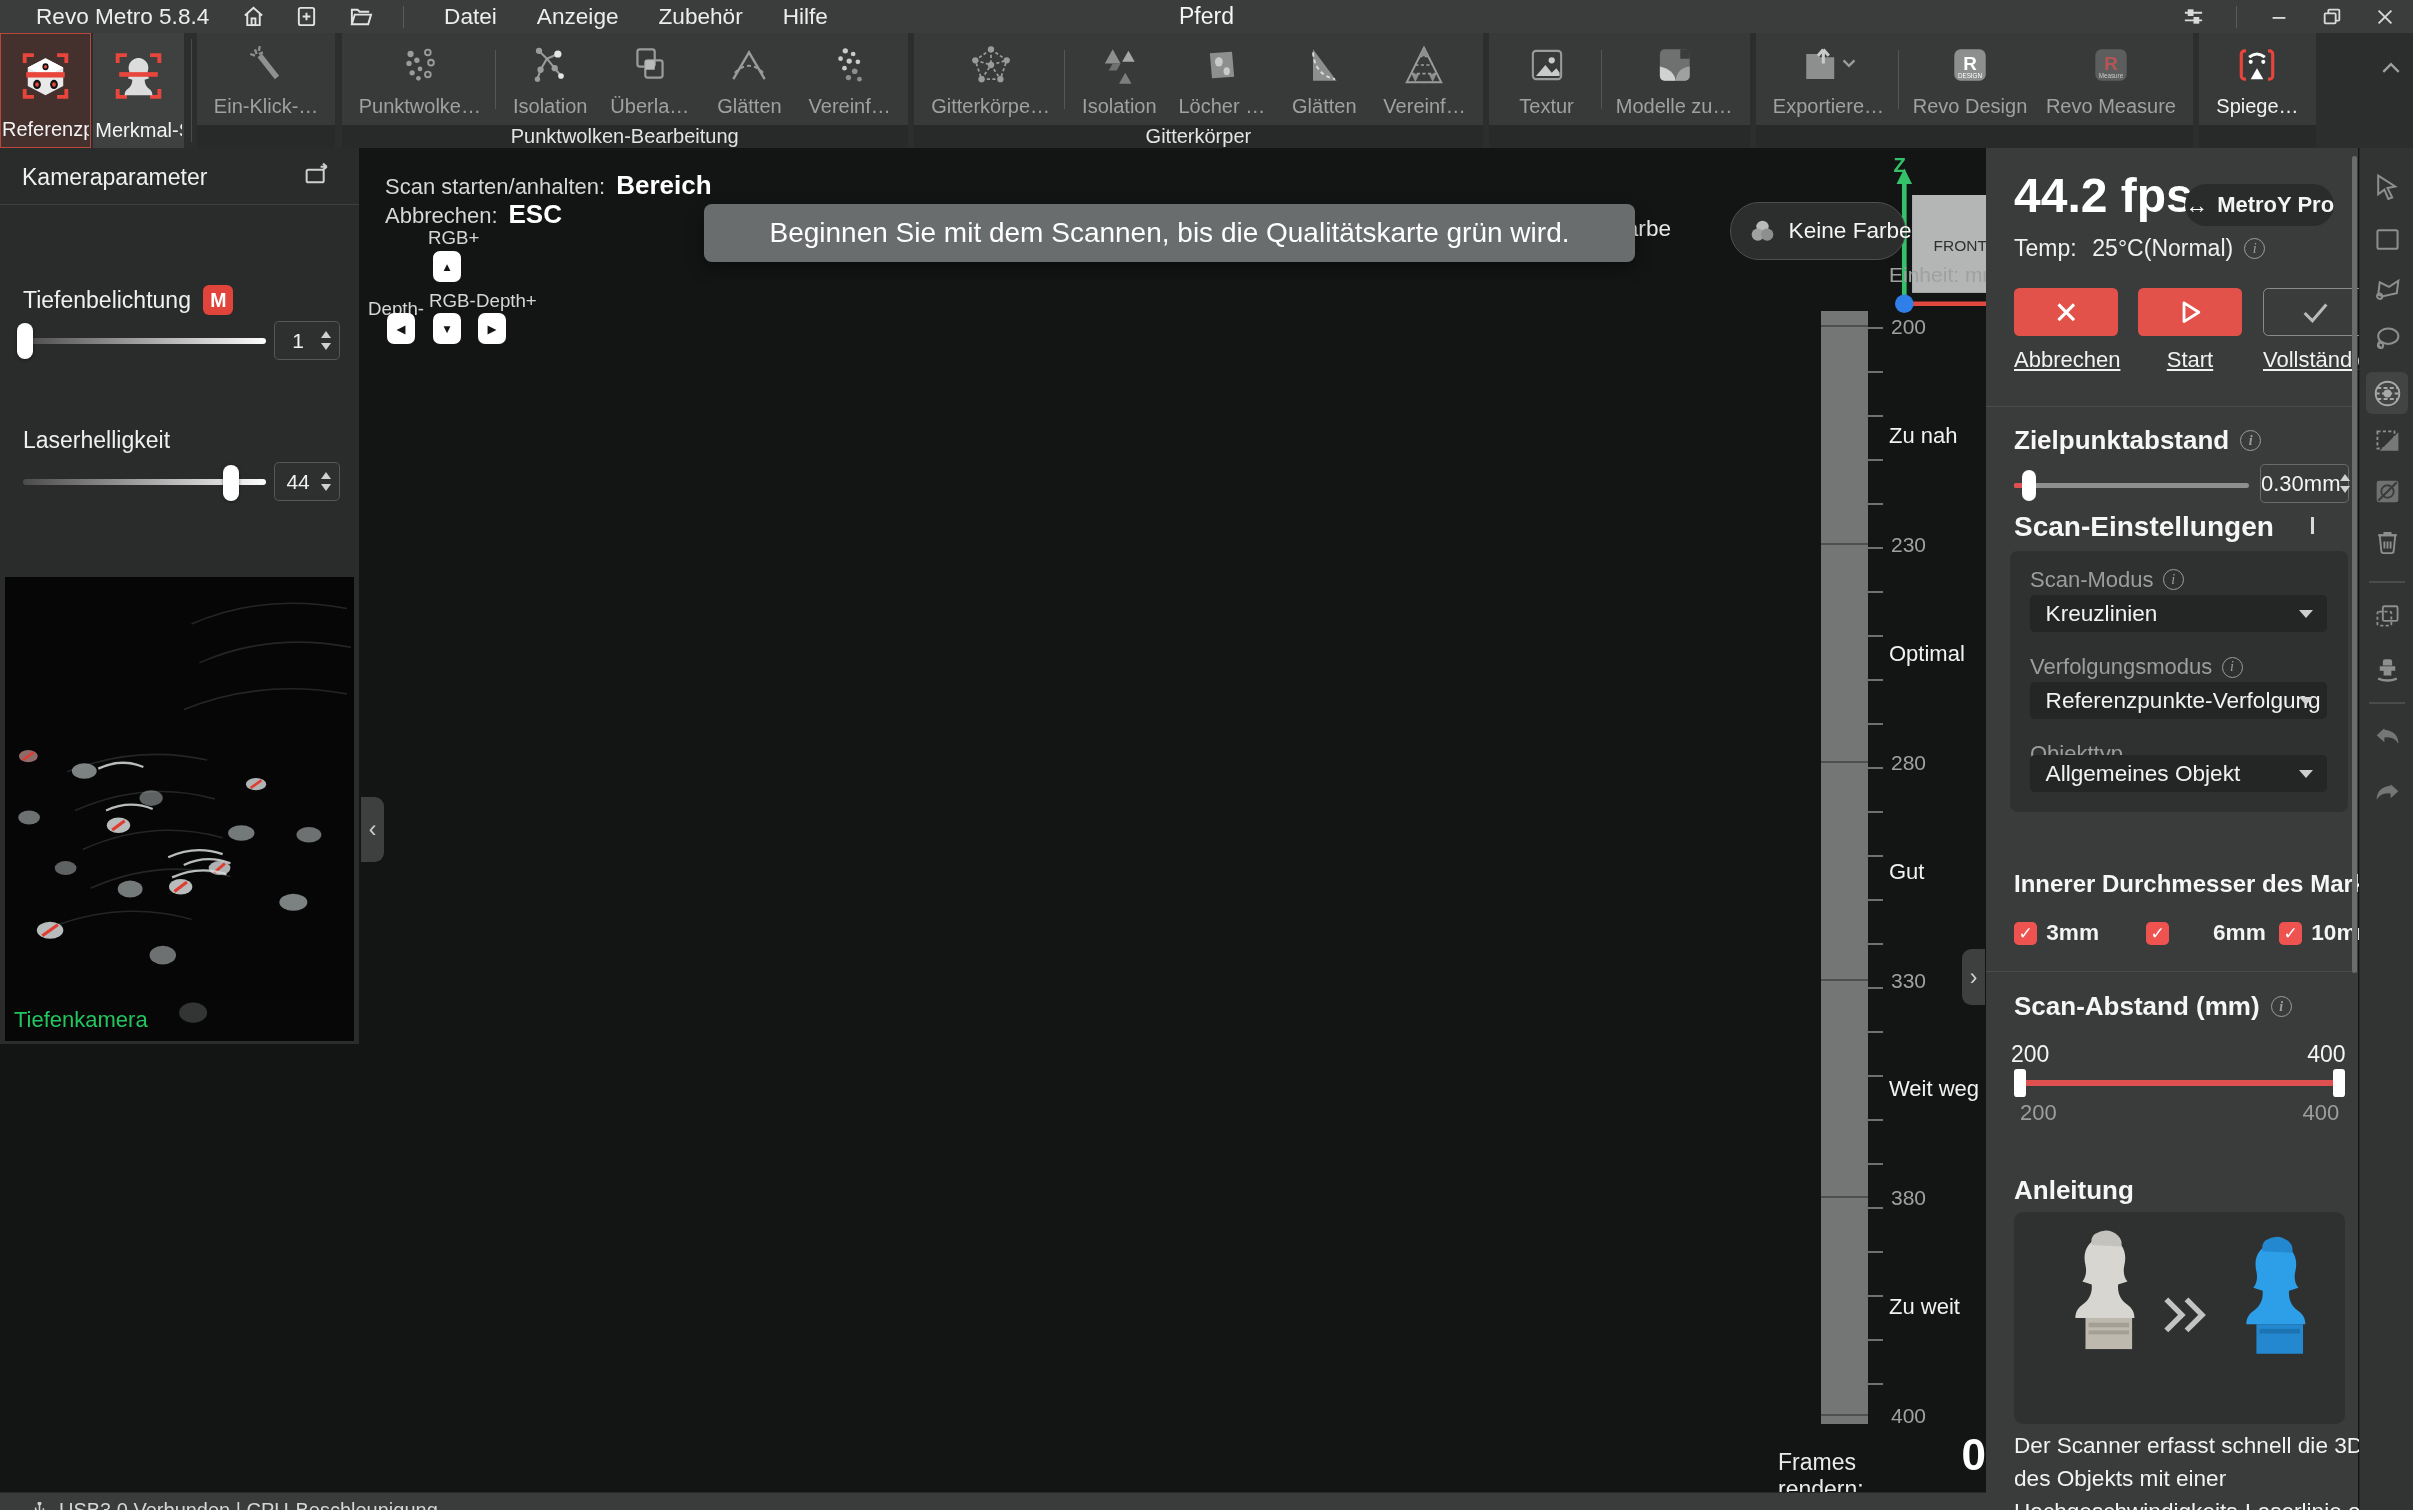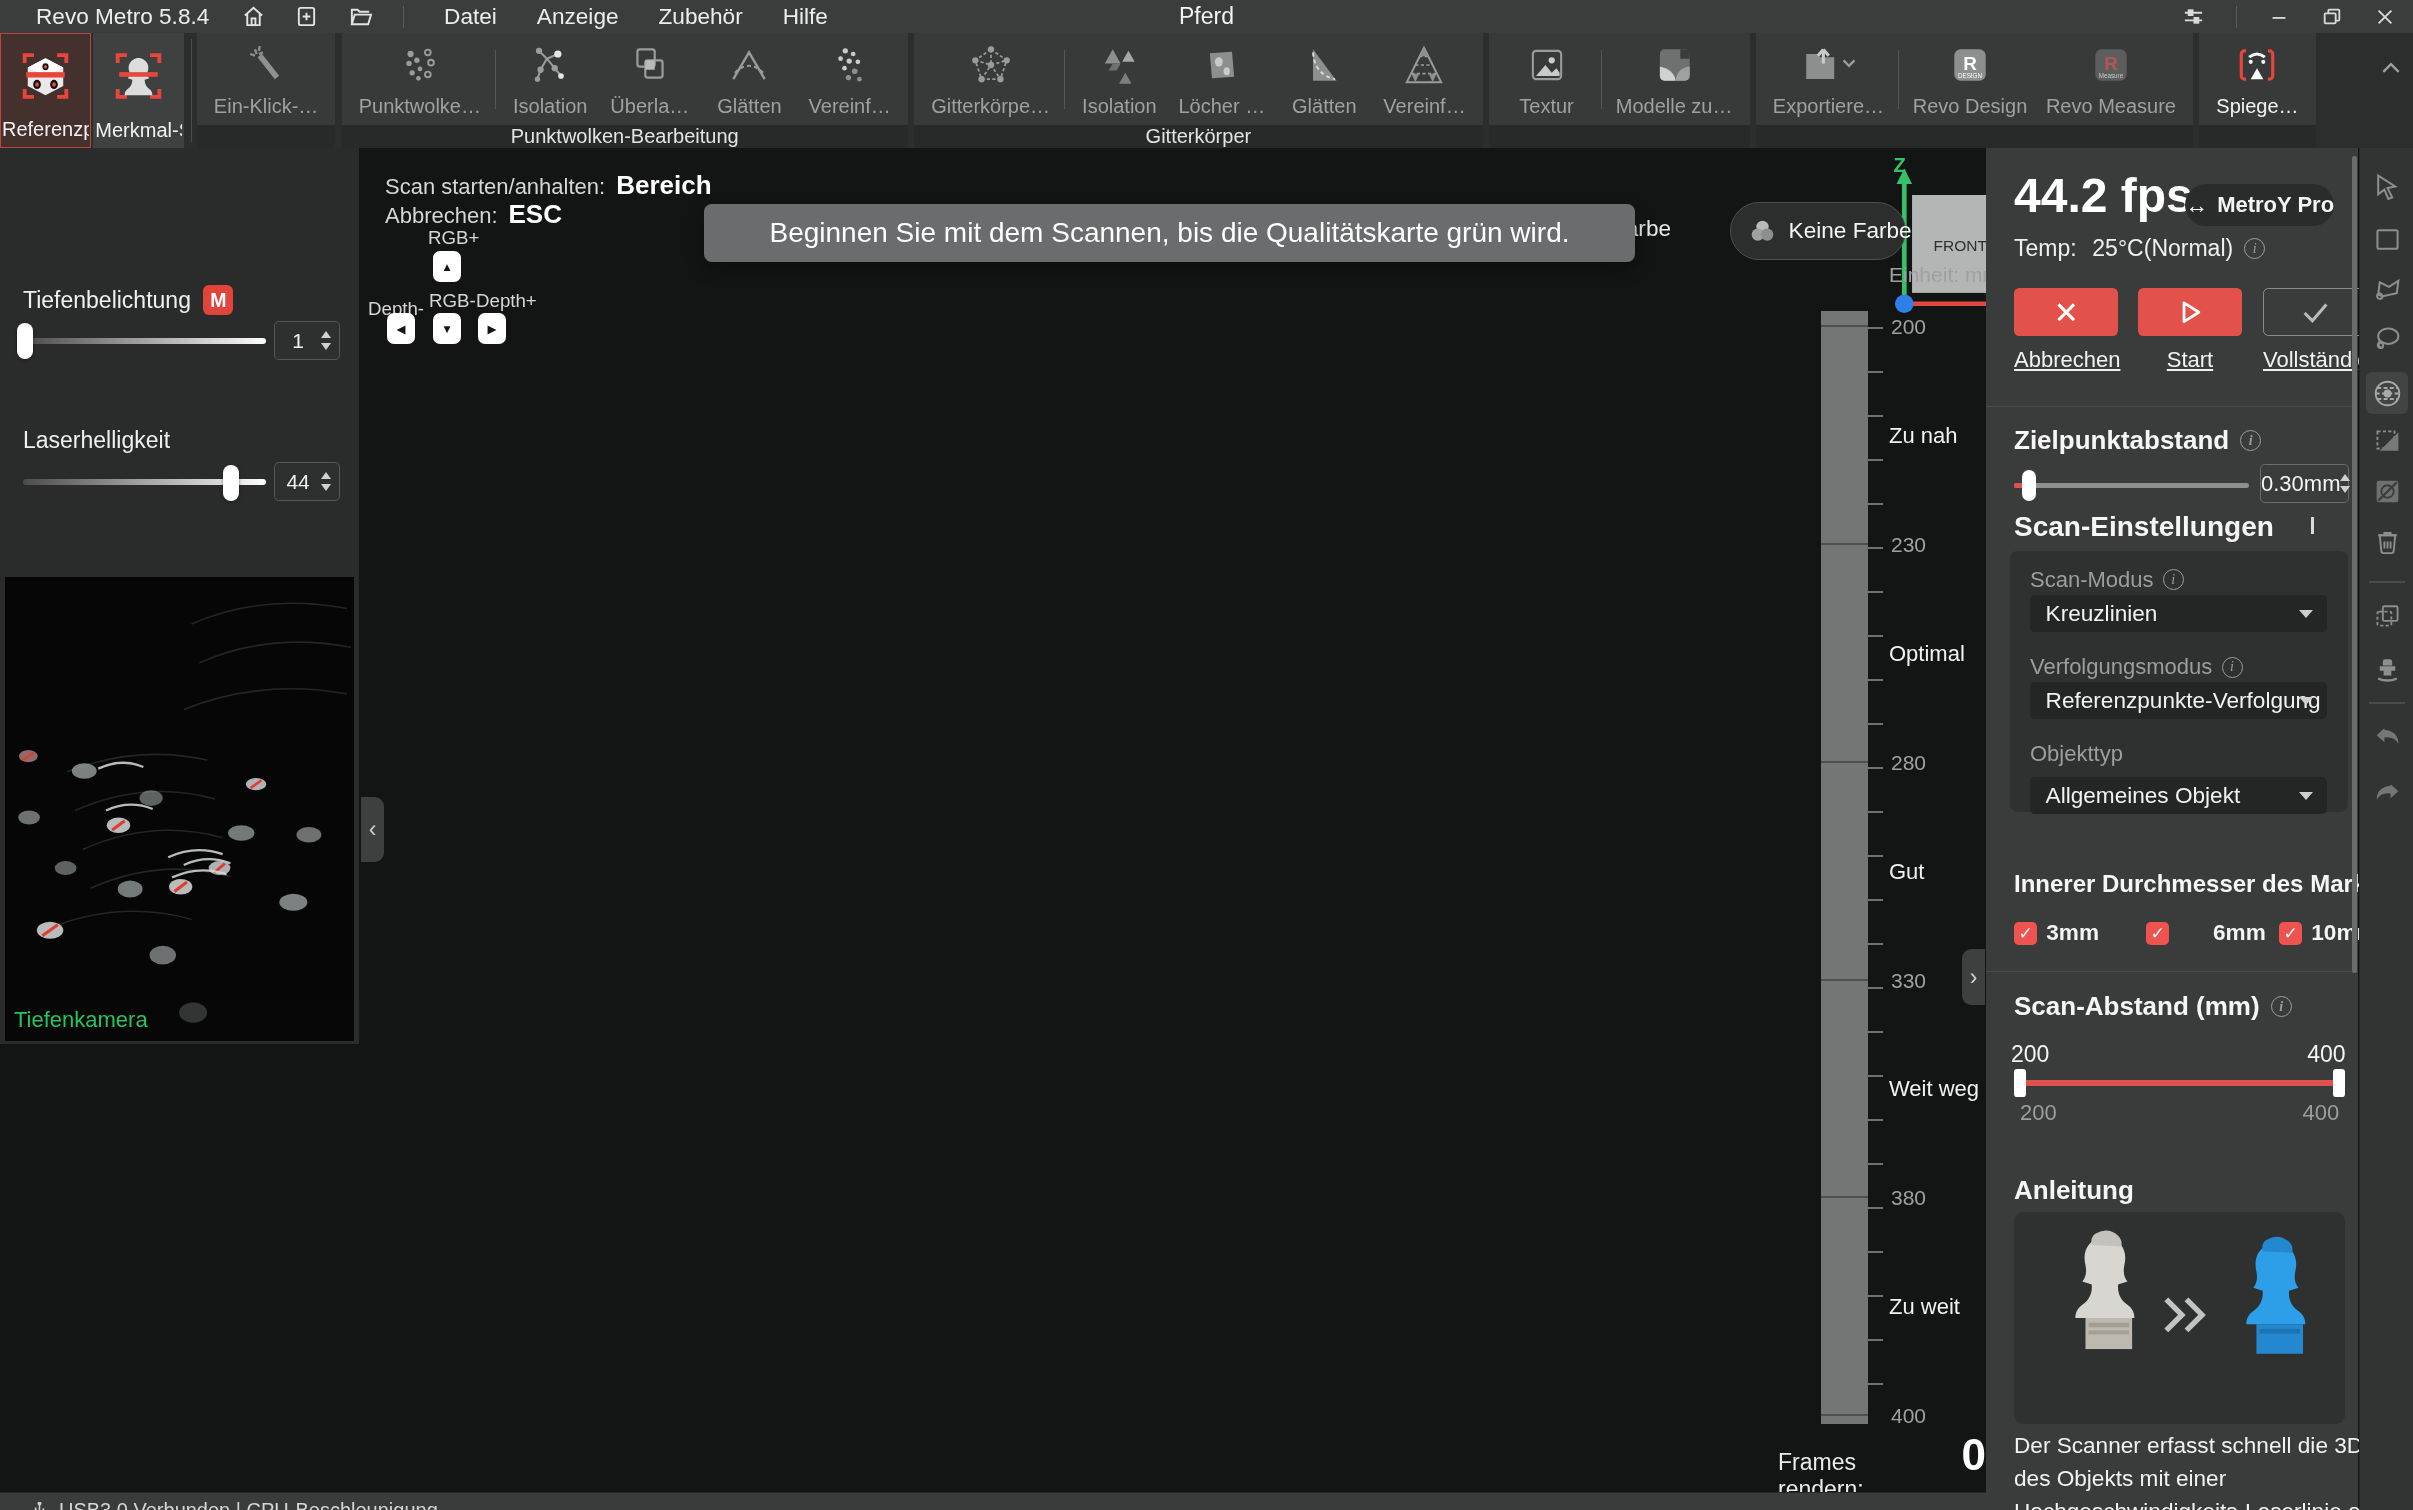--- a/index.html
+++ b/index.html
@@ -565,20 +565,29 @@
 
     <div class="frames">
       <span class="fl">Frames rendern:</span>
         <span class="fv">0</span>
     </div>
 
     <div class="expand-tab">›</div>
   </div>
 
   <div class="left-panel">
+    <div class="lp-header">
+      <div class="lp-title">Kameraparameter</div>
+      <div class="lp-undock">
+        <svg width="31" height="31" viewBox="0 0 40 40" fill="none" stroke="#cfcfcf" stroke-width="2.6">
+            <rect x="6" y="14" width="22" height="16" rx="2"></rect>
+            <path d="M24 10 h8 M32 10 l-5 -4 M32 10 l-5 4"></path>
+          </svg>
+      </div>
+    </div>
 
     <div class="lp-label" style="top:137px;">
       <span>Tiefenbelichtung</span>
       <span class="m-badge">M</span>
     </div>
     <div class="grad-track" style="top:190px;"></div>
     <div class="sl-handle" style="left:17px;top:175px;"></div>
     <div class="val-box" style="top:173px;">
       <span class="v">1</span>
       <span class="stepper">
@@ -718,21 +727,21 @@
         <span>Verfolgungsmodus</span>
         <span class="info-ic"></span>
       </div>
       <div class="dd" style="top:131px;">
         <span class="dv">Referenzpunkte-Verfolgung</span>
           <span class="caret"></span>
       </div>
       <div class="sc-lab" style="top:190px;">
         <span>Objekttyp</span>
       </div>
-      <div class="dd" style="top:226px;">
+      <div class="dd" style="top:204px;">
         <span class="dv">Allgemeines Objekt</span>
           <span class="caret"></span>
       </div>
     </div>
 
     <div class="sec-title" style="top:722px;font-size:24px;">
       <span>Innerer Durchmesser des Markers</span>
 
     </div>
     <div class="chk" style="left:28px;">

